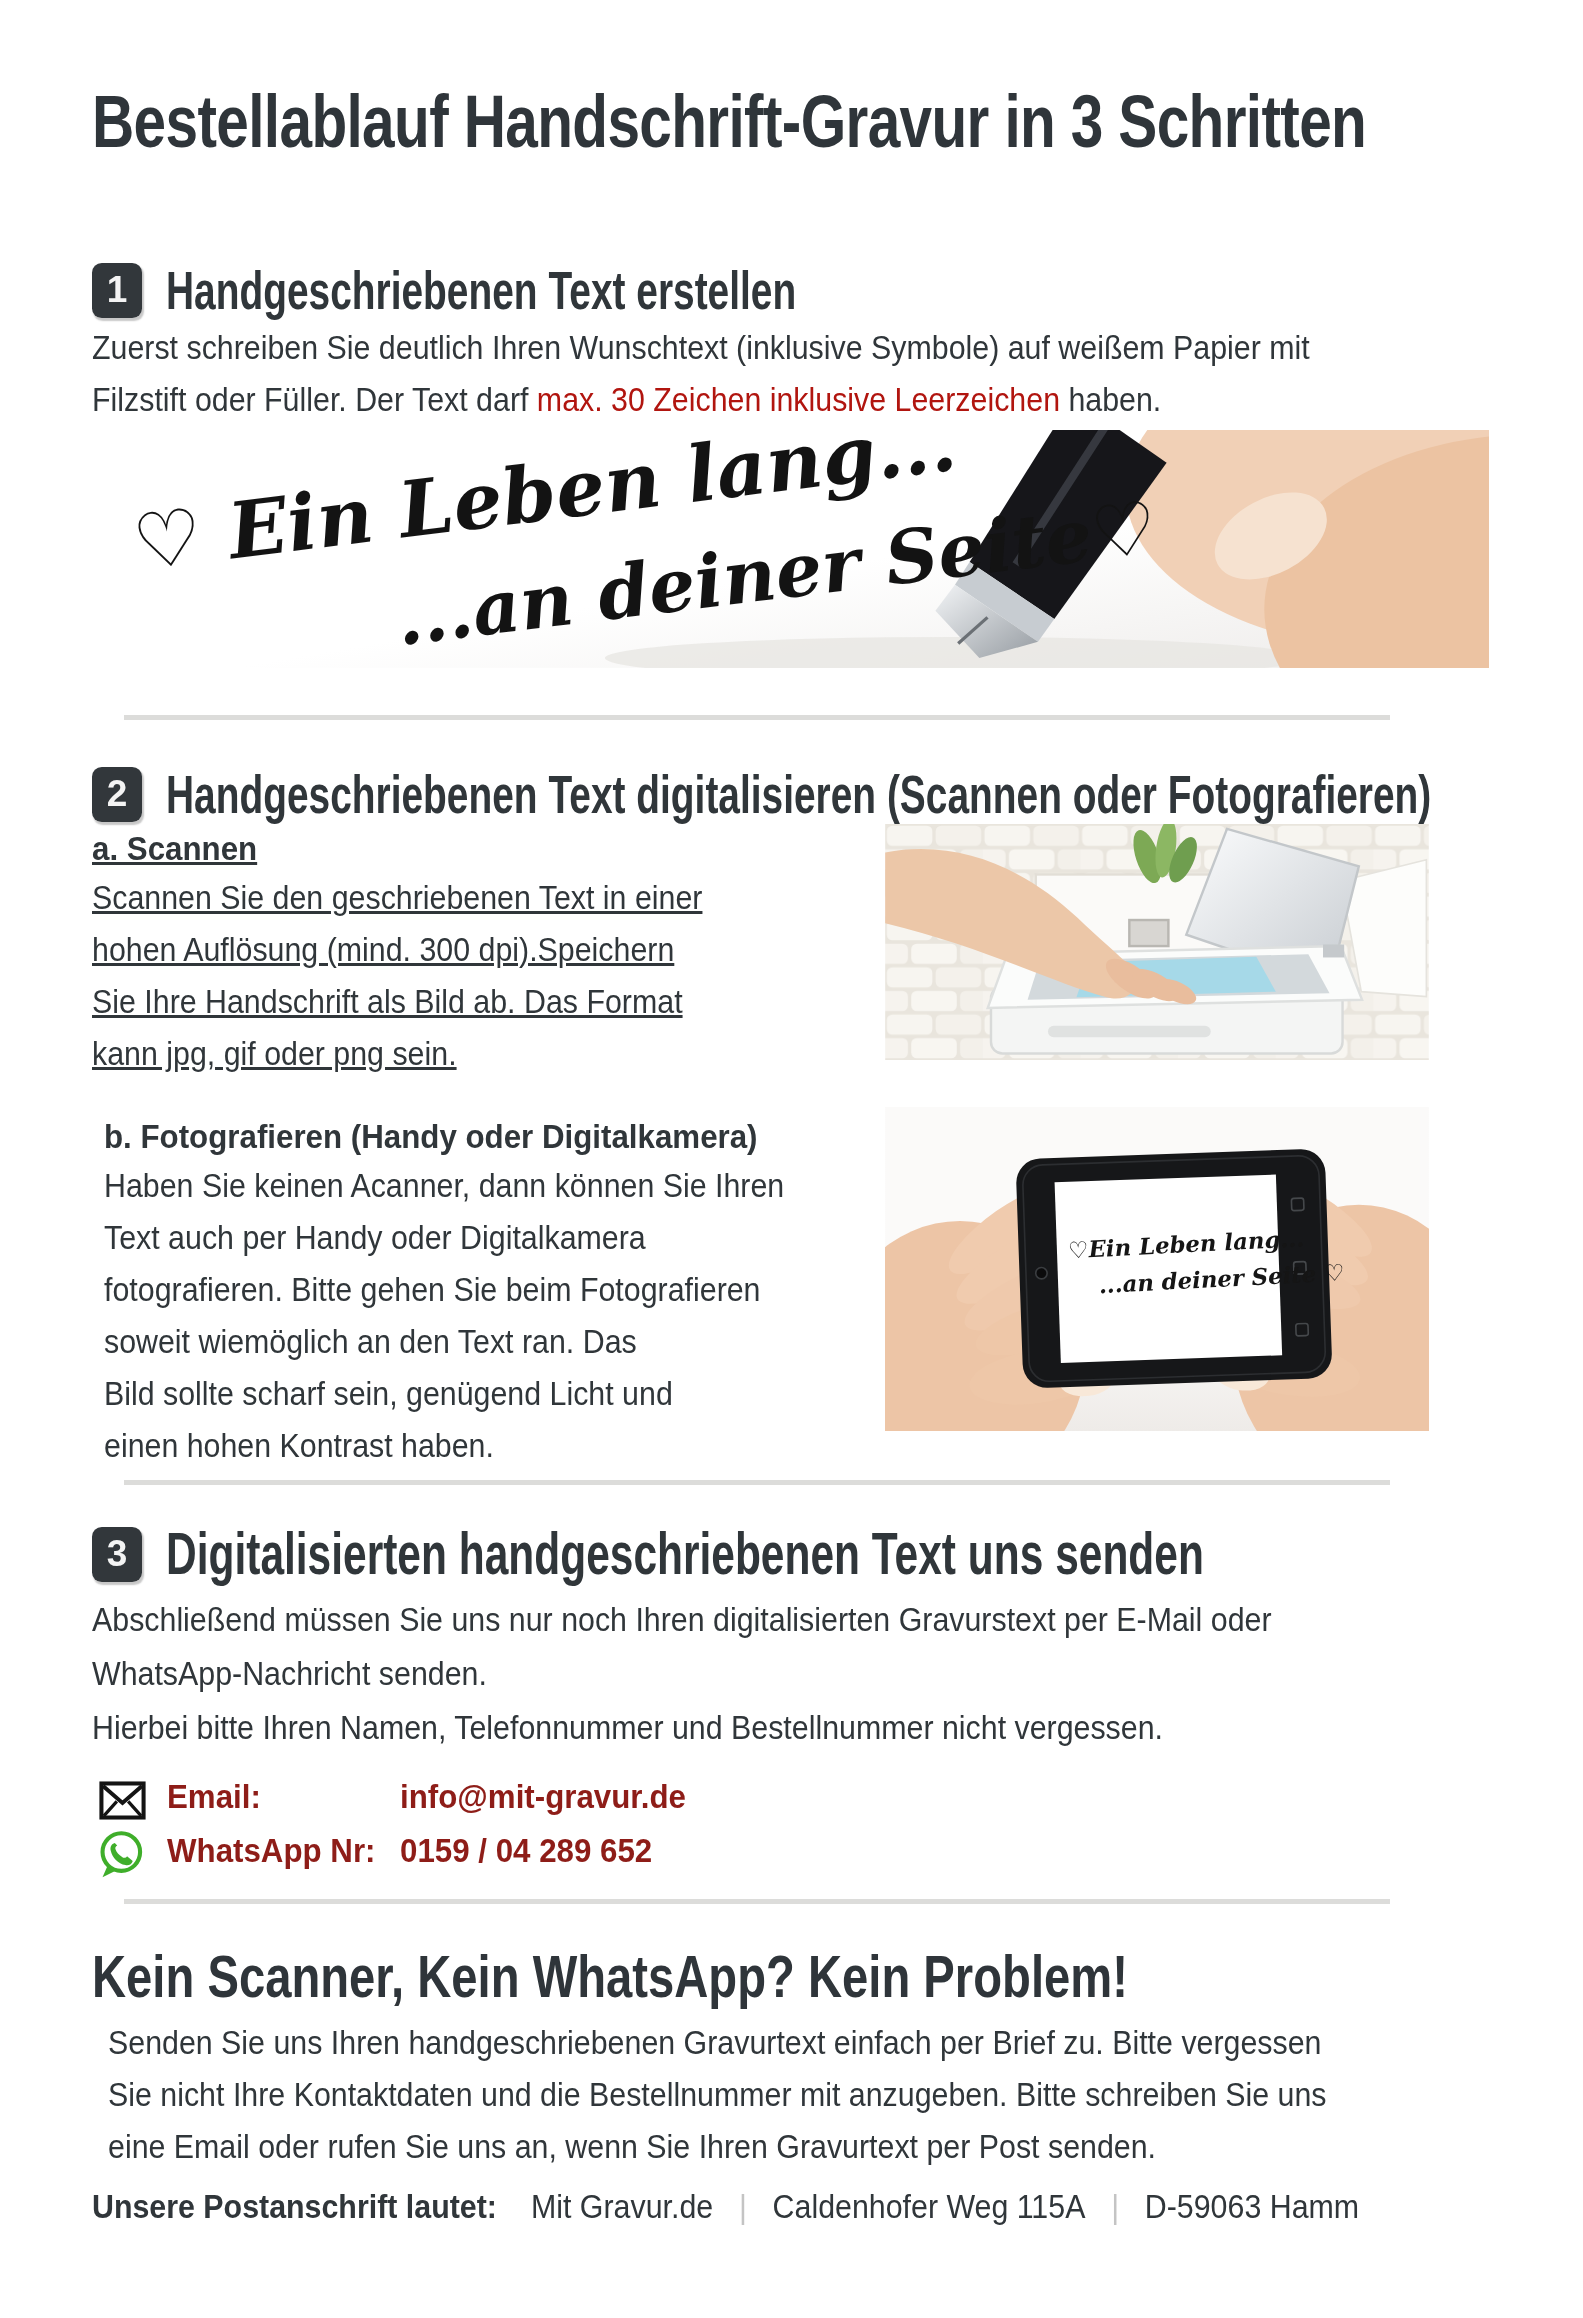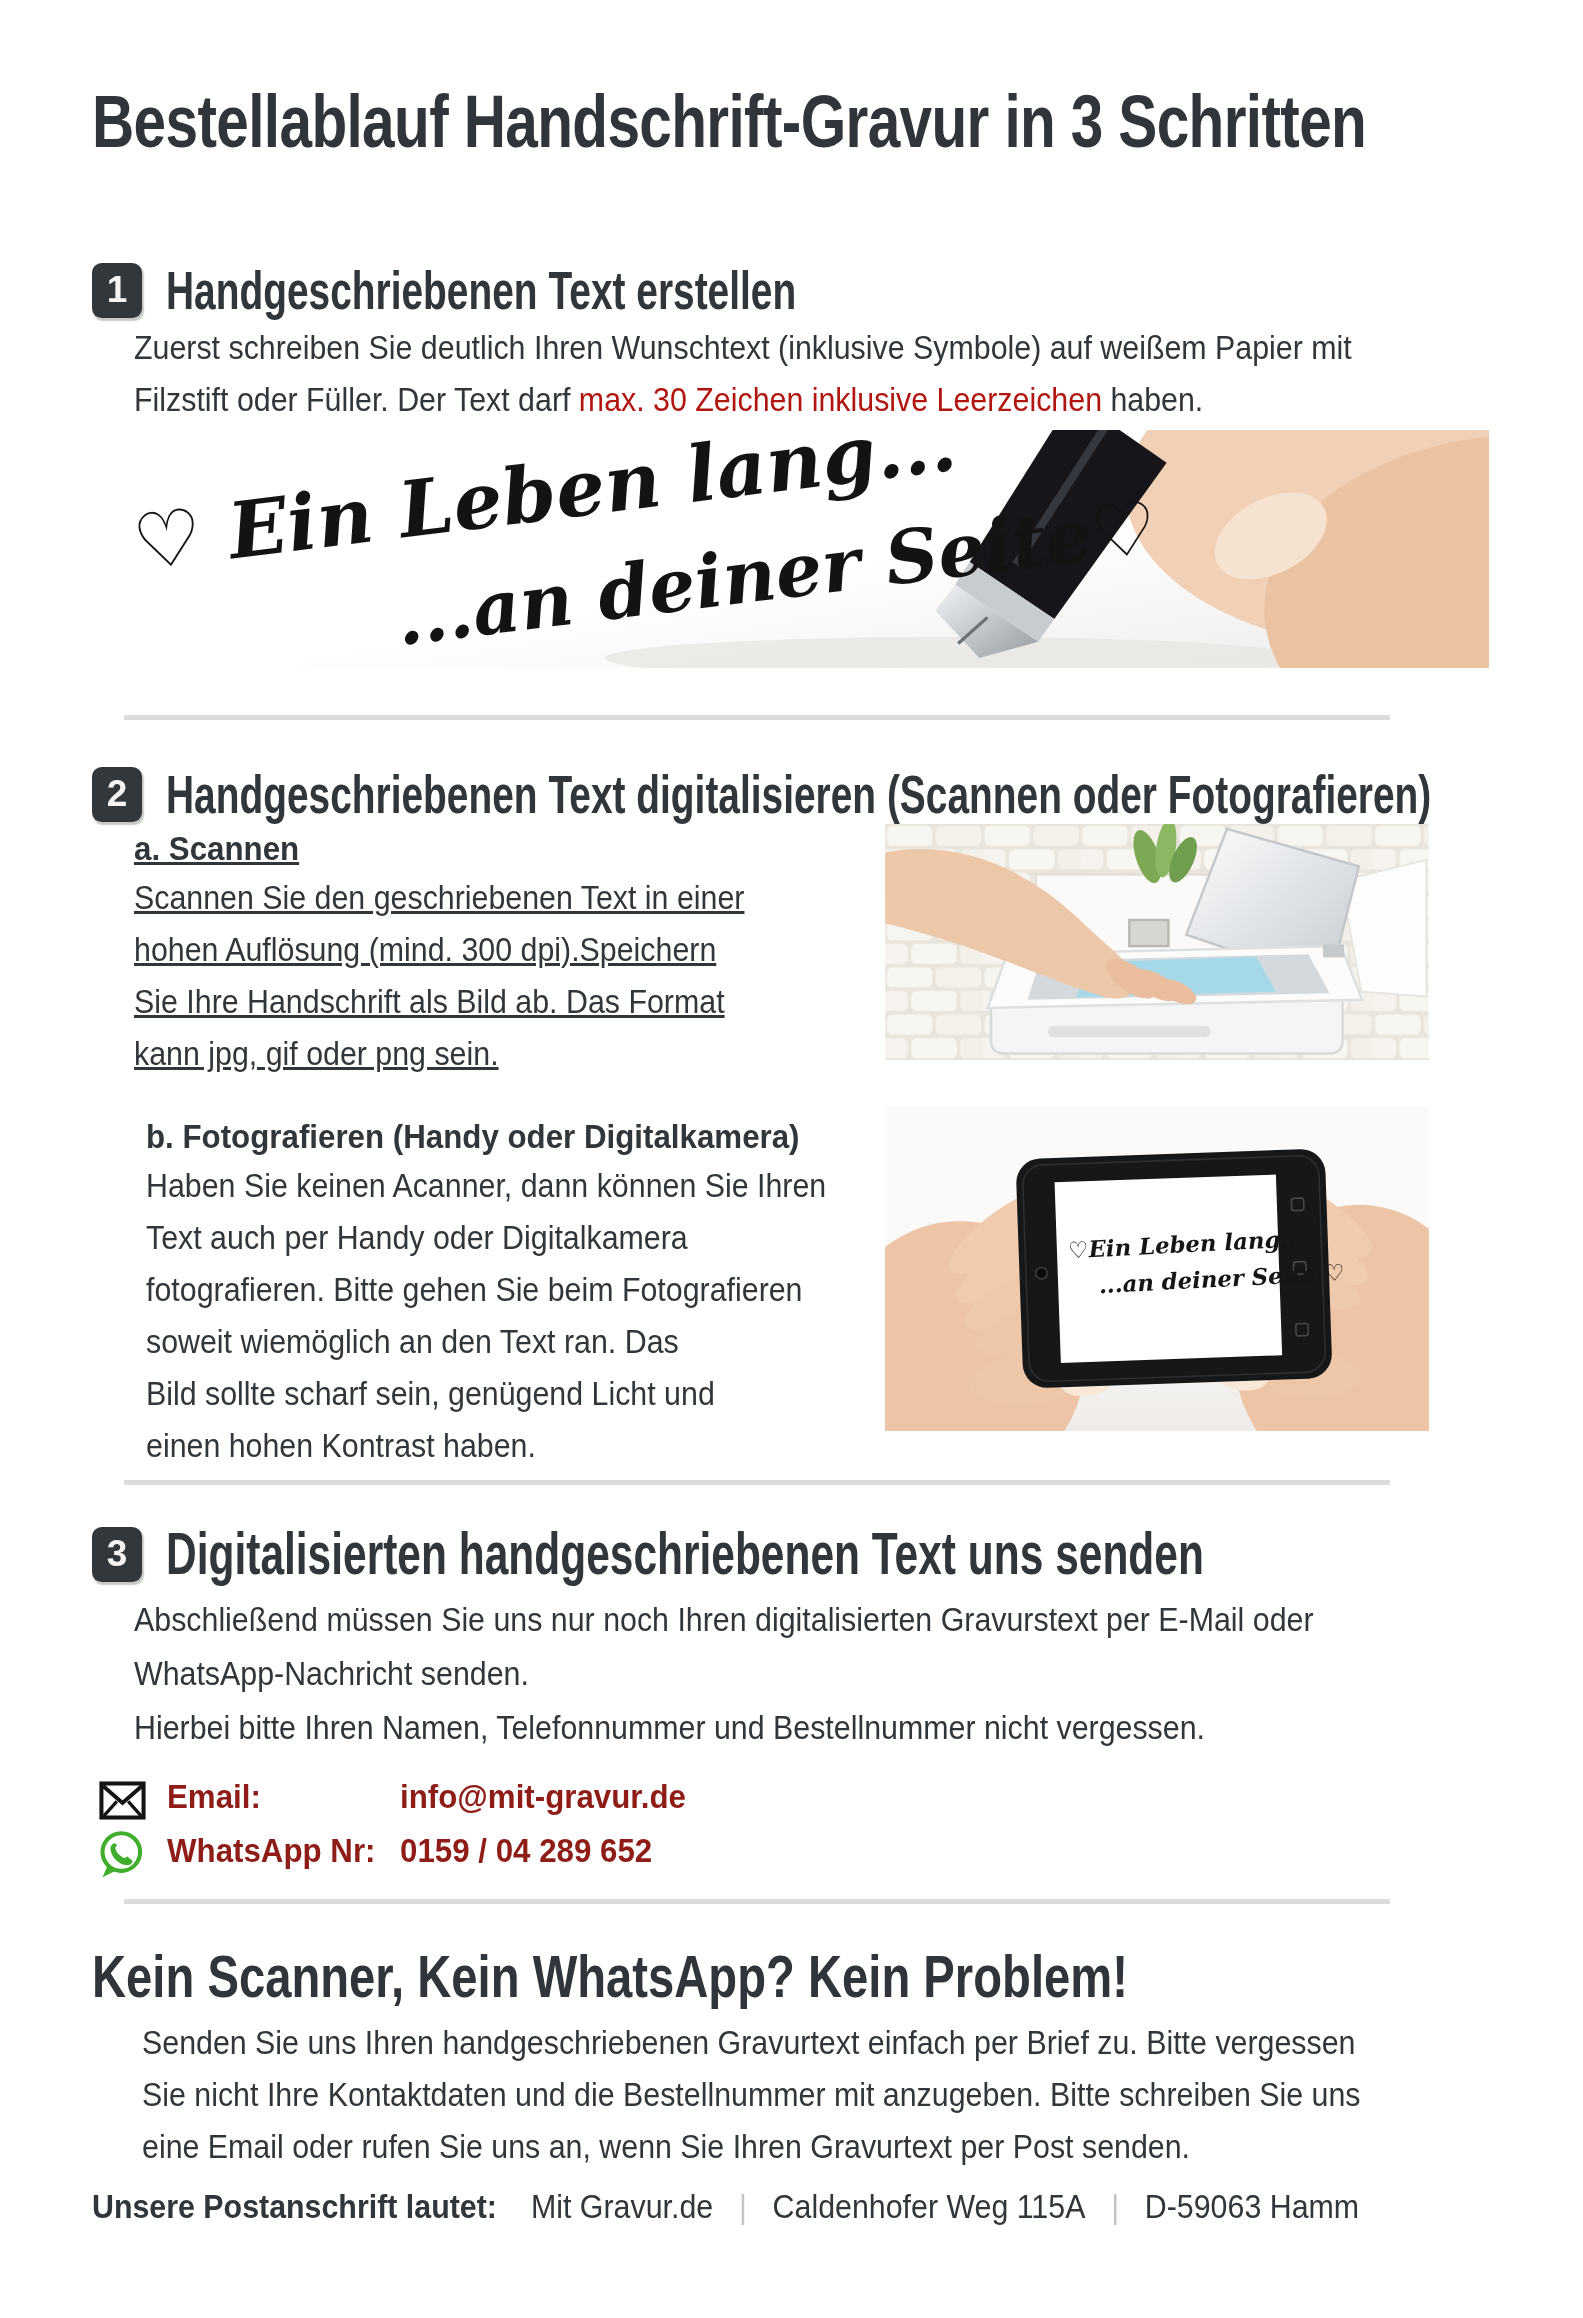--- a/index.html
+++ b/index.html
@@ -17,21 +17,21 @@
   .badge{
     flex:0 0 auto;width:50px;height:55px;background:#32373b;border-radius:9.8px;
     color:#f4f4f4;font-size:37px;font-weight:700;display:flex;align-items:center;
     justify-content:center;box-shadow:1.6px 2.4px 1.6px rgba(0,0,0,0.22);
   }
   .step-title{
     margin-left:24.4px;font-size:54px;font-weight:700;white-space:nowrap;
     transform:scaleX(0.72);transform-origin:0 50%;
   }
   .step-title.big{font-size:59px;}
-  .para{position:absolute;margin-left:42px;}
+  .para{position:absolute;}
   .body-line{font-size:33px;line-height:52px;}
   .sub-title{font-size:34px;font-weight:700;line-height:47px;}
   .red{color:#b1150f;}
   .rule{position:absolute;left:124px;width:1266px;height:4.9px;background:#dcdcda;}
   .img-frame{position:absolute;overflow:hidden;}
   .img-frame svg{display:block;}
   .contact-label{position:absolute;font-size:34px;font-weight:700;color:#8e1d18;
     transform:scaleX(0.92);transform-origin:0 0;white-space:nowrap;}
   .contact-value{position:absolute;font-size:34px;font-weight:700;color:#8e1d18;
     transform:scaleX(0.92);transform-origin:0 0;white-space:nowrap;}
@@ -238,21 +238,21 @@
       <path d="M23,16 c-4,1 -6,5 -5,9 c2,9 9,16 18,18 c4,1 8,-1 9,-5 l-7,-6 c-1,2 -4,3 -6,1 c-4,-2 -7,-6 -8,-9 c-1,-2 0,-4 2,-5 Z" fill="#3fae2a"></path>
     </svg>
   </div>
   <span class="contact-label" style="left:167px;top:1831px;">WhatsApp Nr:</span>
   <span class="contact-value" style="left:400px;top:1831px;">0159 / 04 289 652</span>
 
   <div class="rule" style="top:1899px;"></div>
 
   <div class="kein-head">Kein Scanner, Kein WhatsApp? Kein Problem!</div>
 
-  <div class="para" style="left:100px;top:2017px;">
+  <div class="para" style="left:108px;top:2017px;">
     <div class="body-line cond" style="line-height:52px;">Senden Sie uns Ihren handgeschriebenen Gravurtext einfach per Brief zu. Bitte vergessen</div>
     <div class="body-line cond" style="line-height:52px;">Sie nicht Ihre Kontaktdaten und die Bestellnummer mit anzugeben. Bitte schreiben Sie uns</div>
     <div class="body-line cond" style="line-height:52px;">eine Email oder rufen Sie uns an, wenn Sie Ihren Gravurtext per Post senden.</div>
   </div>
 
   <div class="address-row">
     <span class="lbl">Unsere Postanschrift lautet:</span>
     <span>Mit Gravur.de</span>
     <span class="sep">|</span>
     <span>Caldenhofer Weg 115A</span>

